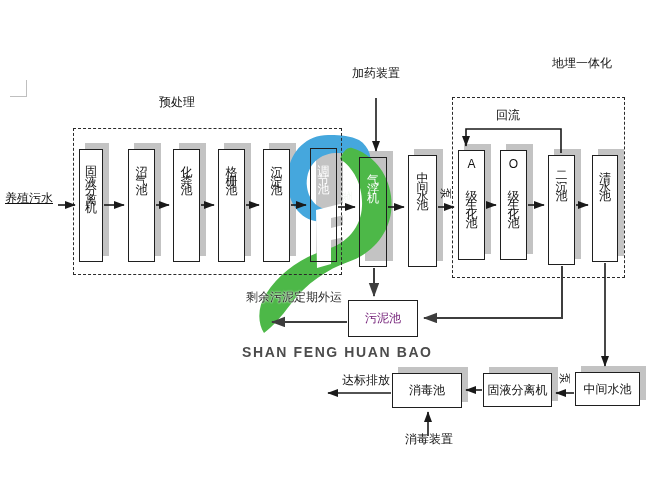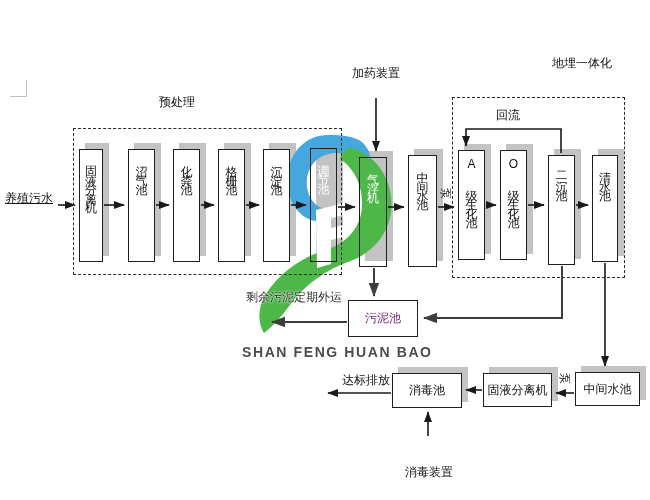--- a/index.html
+++ b/index.html
@@ -164,19 +164,19 @@
       <span>中间水池</span>
     </div>
 
   <div class="lbl" style="left:5px;top:192px;text-decoration:underline;">养殖污水</div>
   <div class="lbl" style="left:159px;top:96px;">预处理</div>
   <div class="lbl" style="left:352px;top:67px;">加药装置</div>
   <div class="lbl" style="left:528px;top:57px;margin-left:24px;">地埋一体化</div>
   <div class="lbl" style="left:496px;top:109px;">回流</div>
   <div class="lbl halo" style="left:246px;top:291px;color:#2e2e2e;">剩余污泥定期外运</div>
   <div class="lbl" style="left:342px;top:374px;">达标排放</div>
-  <div class="lbl" style="left:405px;top:466px;">消毒装置</div>
+  <div class="lbl" style="left:405px;top:433px;">消毒装置</div>
 
   <div class="pump pump-white" style="left:341px;top:190px;">泵</div>
   <div class="pump" style="left:440px;top:187px;">泵</div>
   <div class="pump" style="left:559px;top:372px;">泵</div>
 
 </div>
 
 </body></html>

